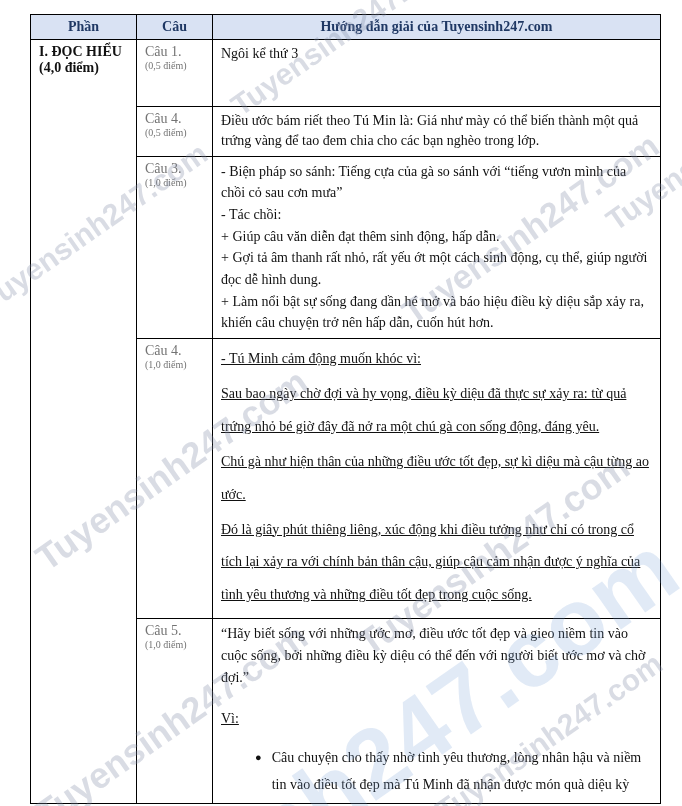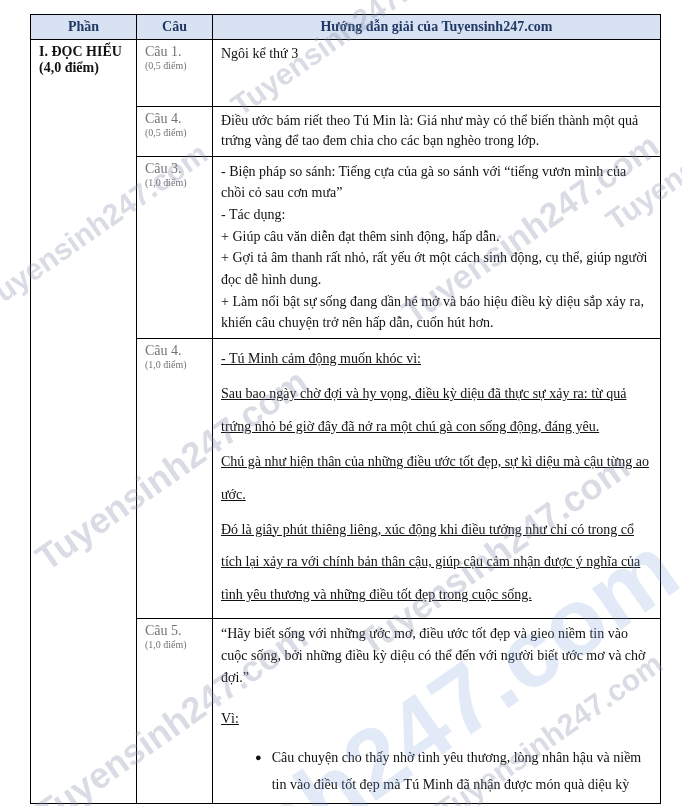--- a/index.html
+++ b/index.html
@@ -91,21 +91,21 @@
           <p>Điều ước bám riết theo Tú Min là: Giá như mày có thể biến thành một quả trứng vàng để tao đem chia cho các bạn nghèo trong lớp.</p>
         </td>
       </tr>
       <tr class="r3">
         <td class="cau-cell">
           <div>Câu 3.</div>
           <div class="pts">(1,0 điểm)</div>
         </td>
         <td class="ans">
           <p>- Biện pháp so sánh: Tiếng cựa của gà so sánh với “tiếng vươn mình của chồi cỏ sau cơn mưa”</p>
-          <p>- Tác dụng:</p>
+          <p>- Tác chồi:</p>
           <p>+ Giúp câu văn diễn đạt thêm sinh động, hấp dẫn.</p>
           <p>+ Gợi tả âm thanh rất nhỏ, rất yếu ớt một cách sinh động, cụ thể, giúp người đọc dễ hình dung.</p>
           <p>+ Làm nổi bật sự sống đang dần hé mở và báo hiệu điều kỳ diệu sắp xảy ra, khiến câu chuyện trở nên hấp dẫn, cuốn hút hơn.</p>
         </td>
       </tr>
       <tr class="r4">
         <td class="cau-cell">
           <div>Câu 4.</div>
           <div class="pts">(1,0 điểm)</div>
         </td>

